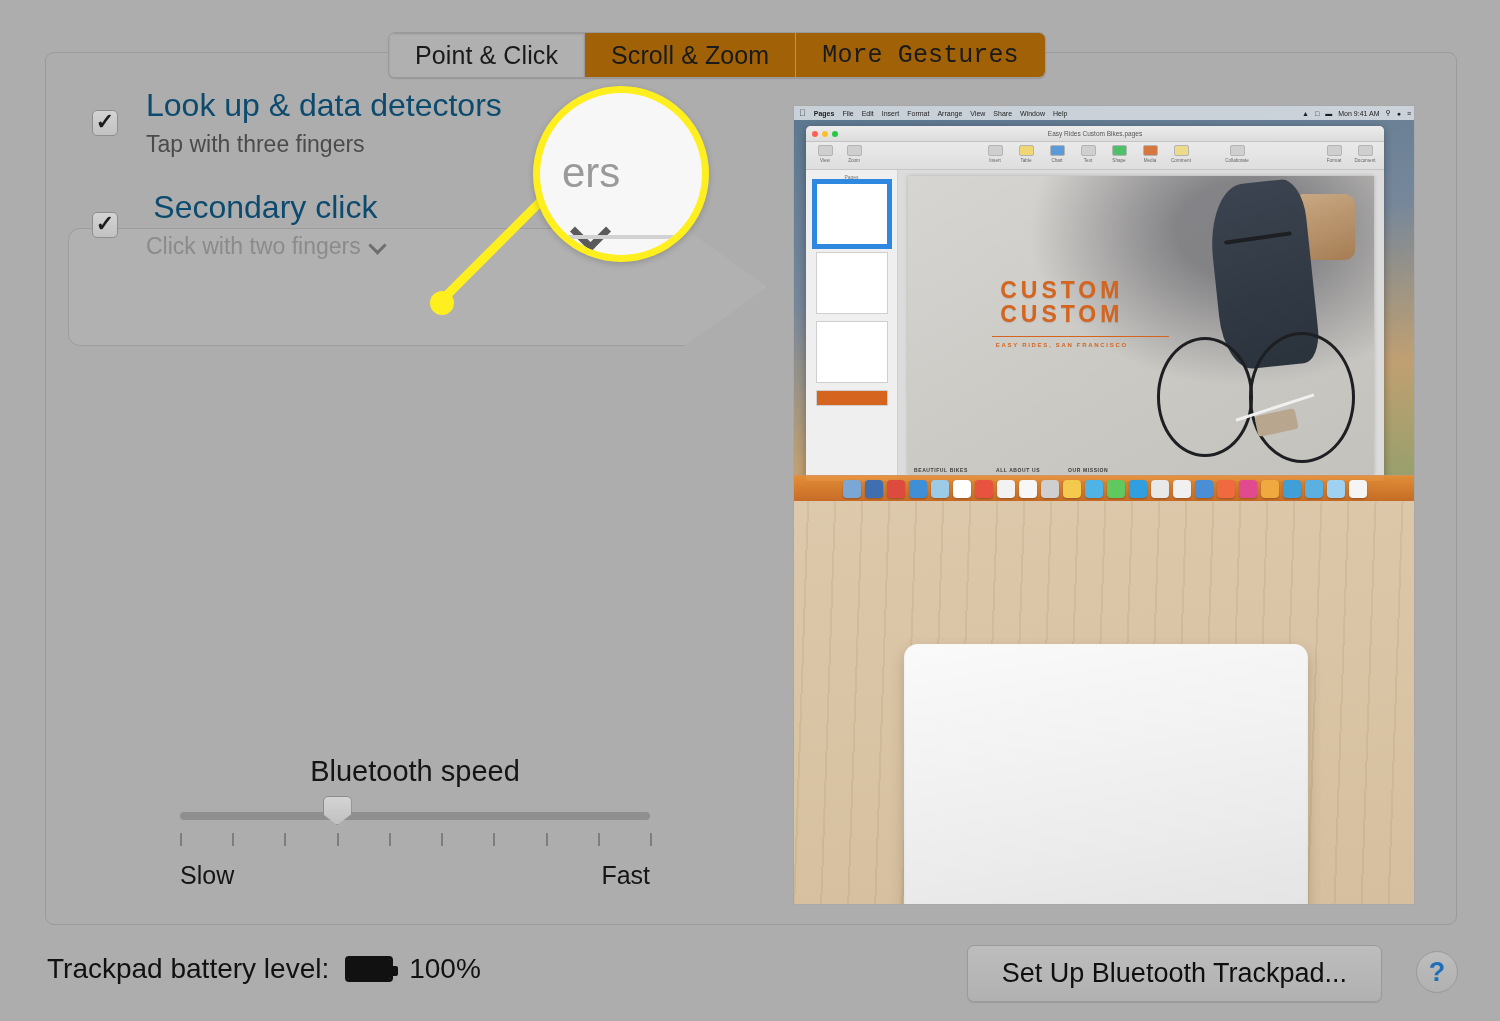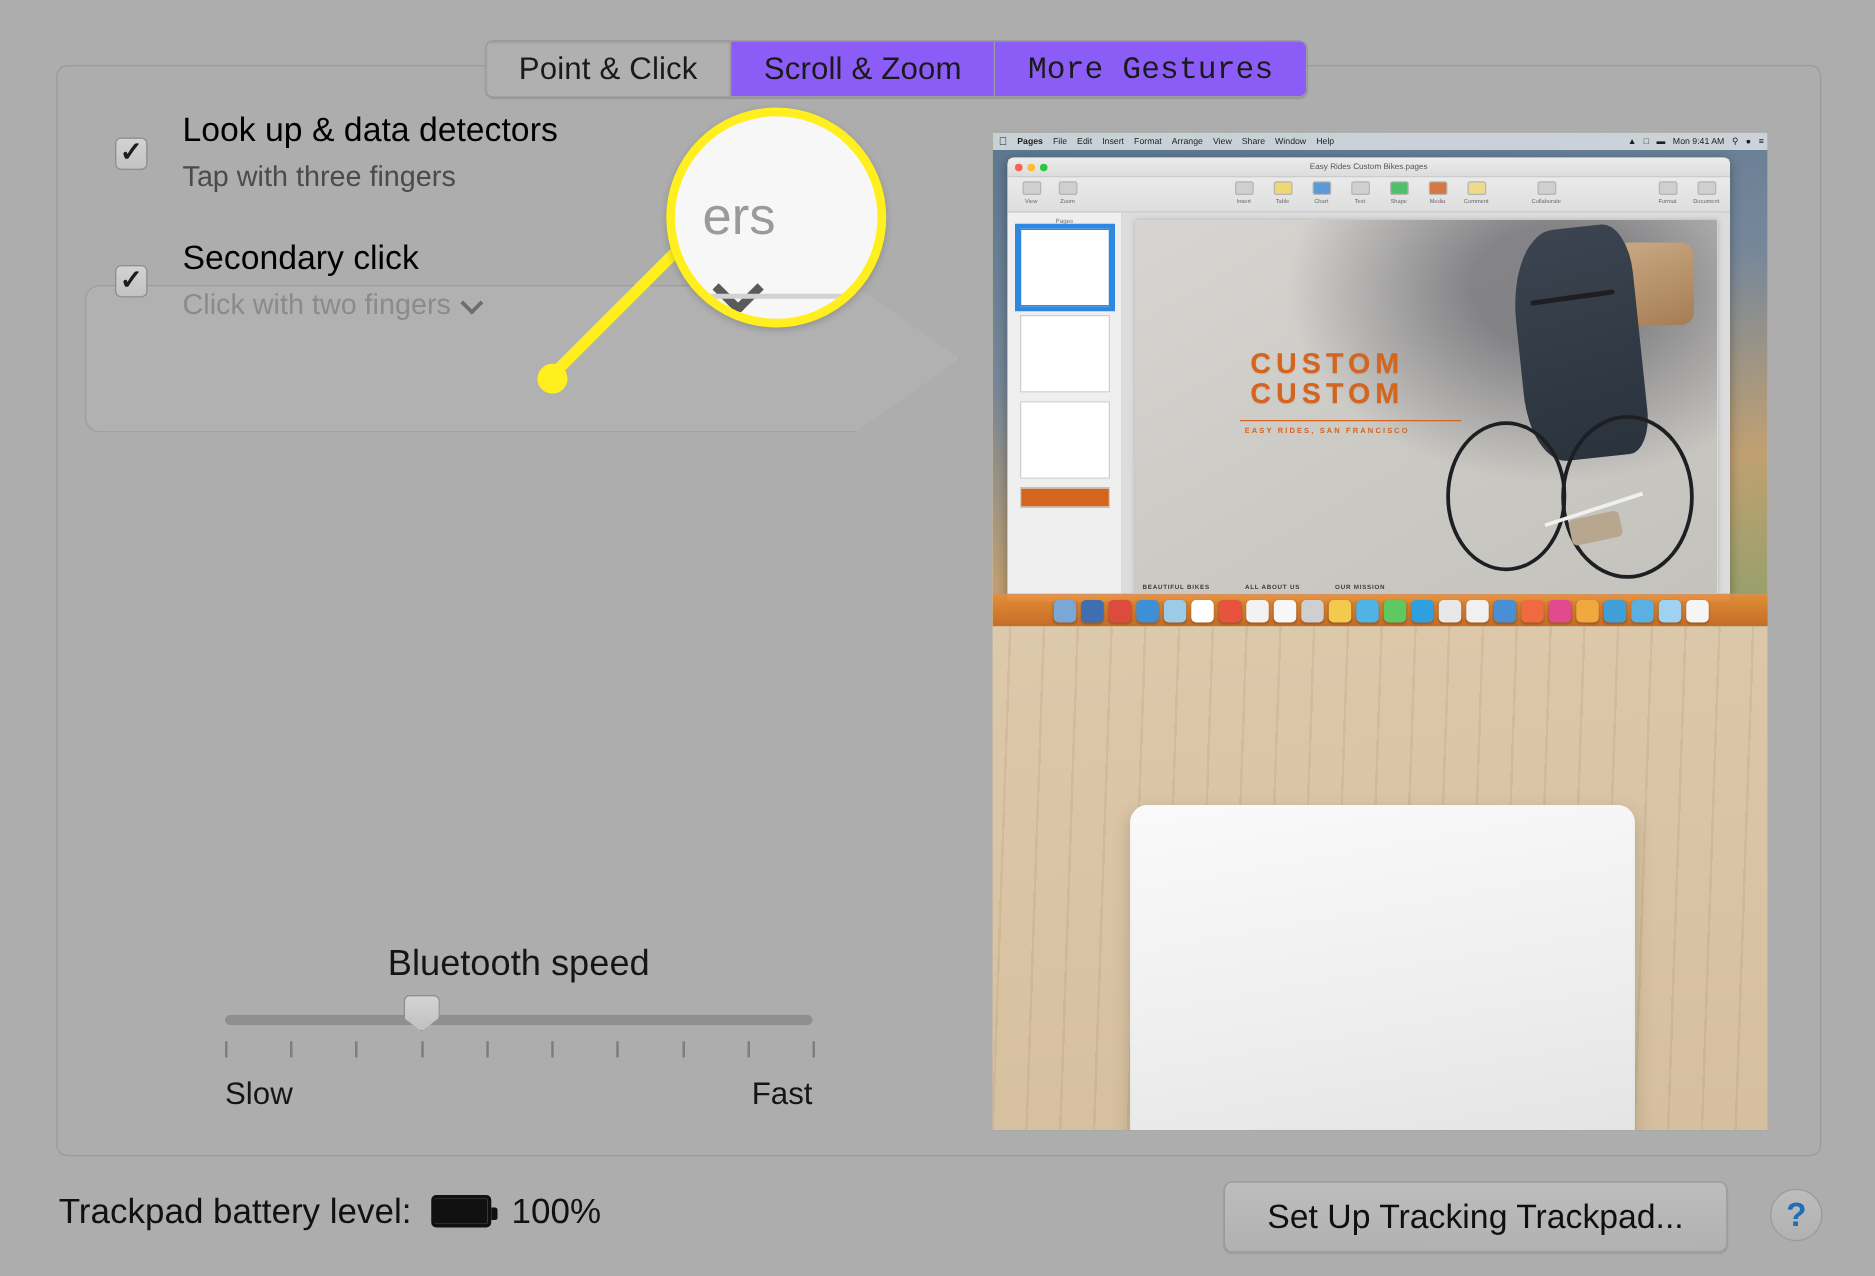--- a/index.html
+++ b/index.html
@@ -33,21 +33,21 @@
     border-radius: 7px;
     overflow: hidden;
     box-shadow: 0 1px 1px rgba(0,0,0,0.13);
     z-index: 5;
   }
   .tab {
     display: flex; align-items: center; justify-content: center;
     padding: 0 26px;
     font-size: 25px;
     color: #1a1a1a;
-    background: #8b5cf6;
+    background: #a16207;
     border-right: 1px solid #9a9a9a;
     cursor: default;
     letter-spacing: 0.1px;
   }
   .tab:last-child { border-right: none; font-family: Liberation Mono, monospace; }
   .tab.selected {
     background: #b0b0b0;
     box-shadow: inset 0 1px 2px rgba(0,0,0,0.16);
   }
 
@@ -77,24 +77,25 @@
   .opt-row .checkbox .tick {
     font-size: 22px; line-height: 1;
     color: #1d1d1d;
     font-weight: bold;
     margin-top: -2px;
   }
   .opt-row .checkbox.unchecked { background: linear-gradient(180deg,#c8c8c8 0%, #bcbcbc 100%); }
 
   .opt-text { margin-left: 56px; }
   .opt-title {
-    font-size: 27px;
-    color: #000000;
+    font-size: 32px;
+    color: #0c4a6e;
     line-height: 1.25;
     white-space: nowrap;
+    text-align: center;
   }
   .opt-sub {
     font-size: 23px;
     color: #4b4b4b;
     line-height: 1.45;
     margin-top: 3px;
     white-space: nowrap;
     display: flex;
     align-items: center;
     gap: 9px;
@@ -695,17 +696,17 @@
     </div>
     <div class="mag-baseline"></div>
   </div>
 
   <div class="bottom">
     <div class="battery-line">
       <span>Trackpad battery level:</span>
       <span class="batt"></span>
       <span>100%</span>
     </div>
-    <div class="btn-setup">Set Up Tracking Trackpad...</div>
+    <div class="btn-setup">Set Up Bluetooth Trackpad...</div>
     <div class="btn-help">?</div>
   </div>
 
 </div>
 
 </body></html>

